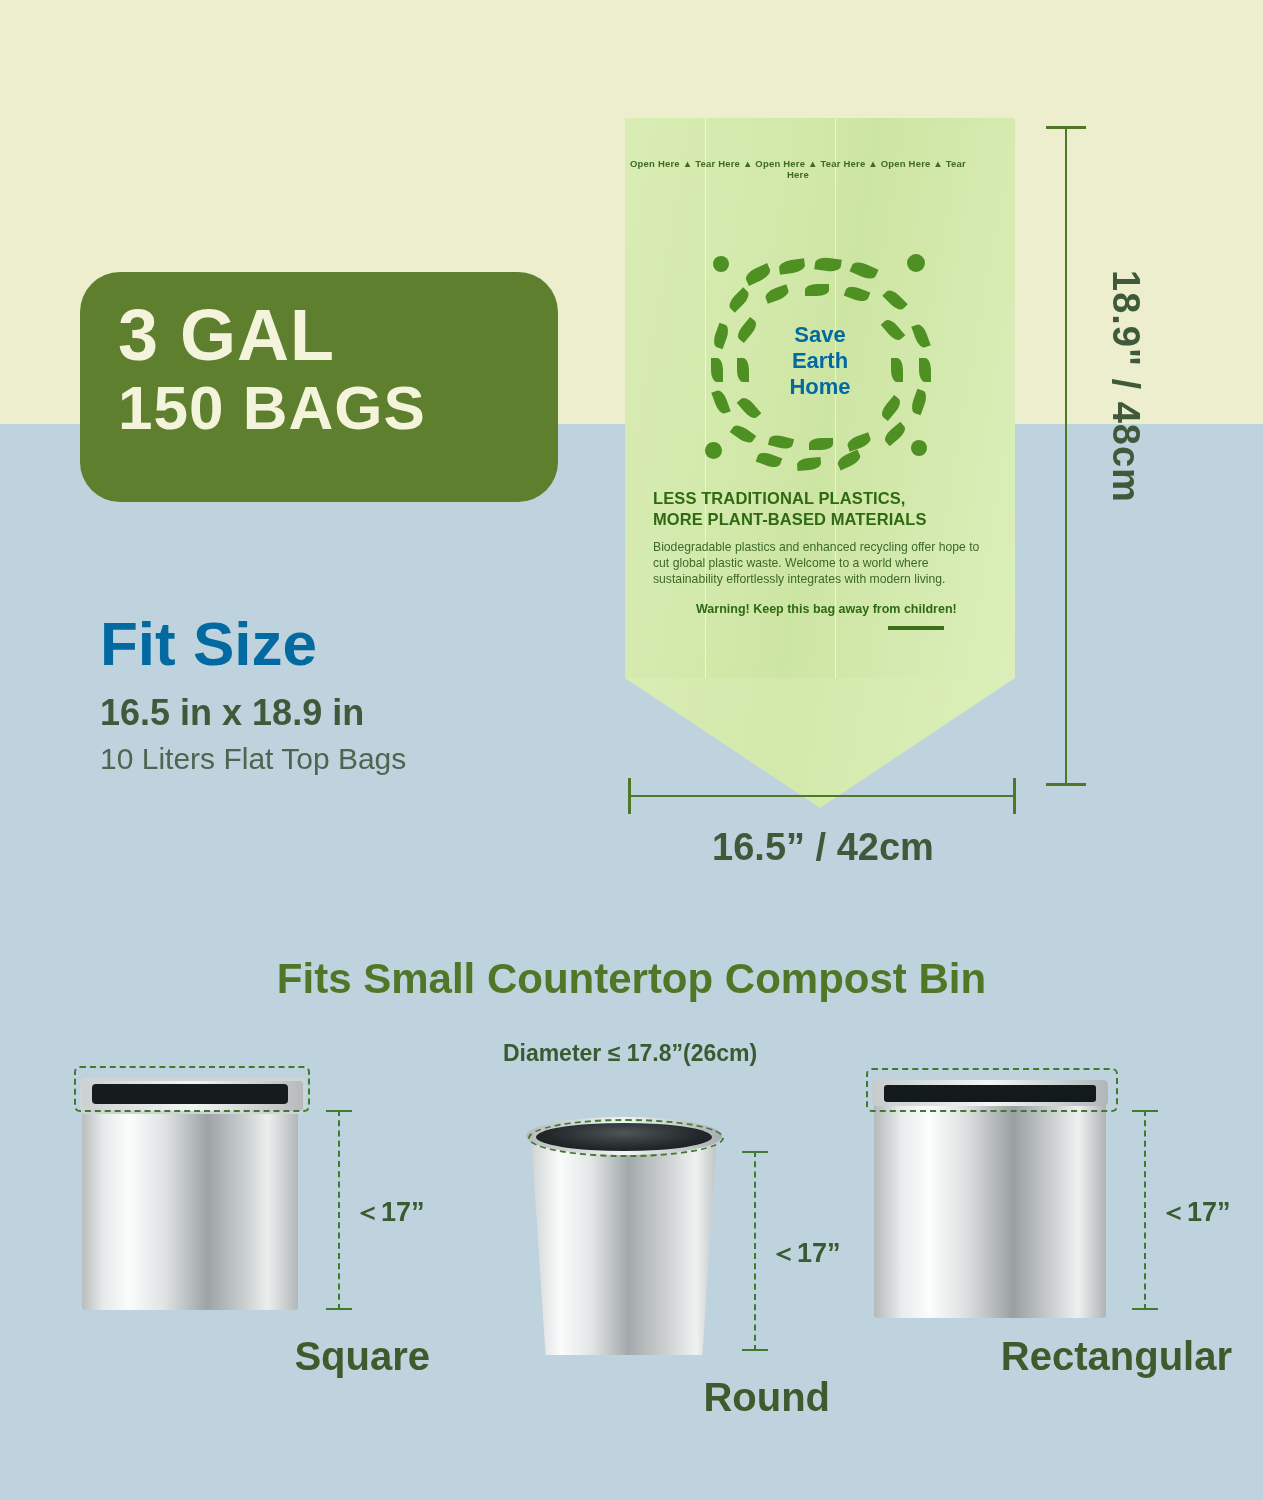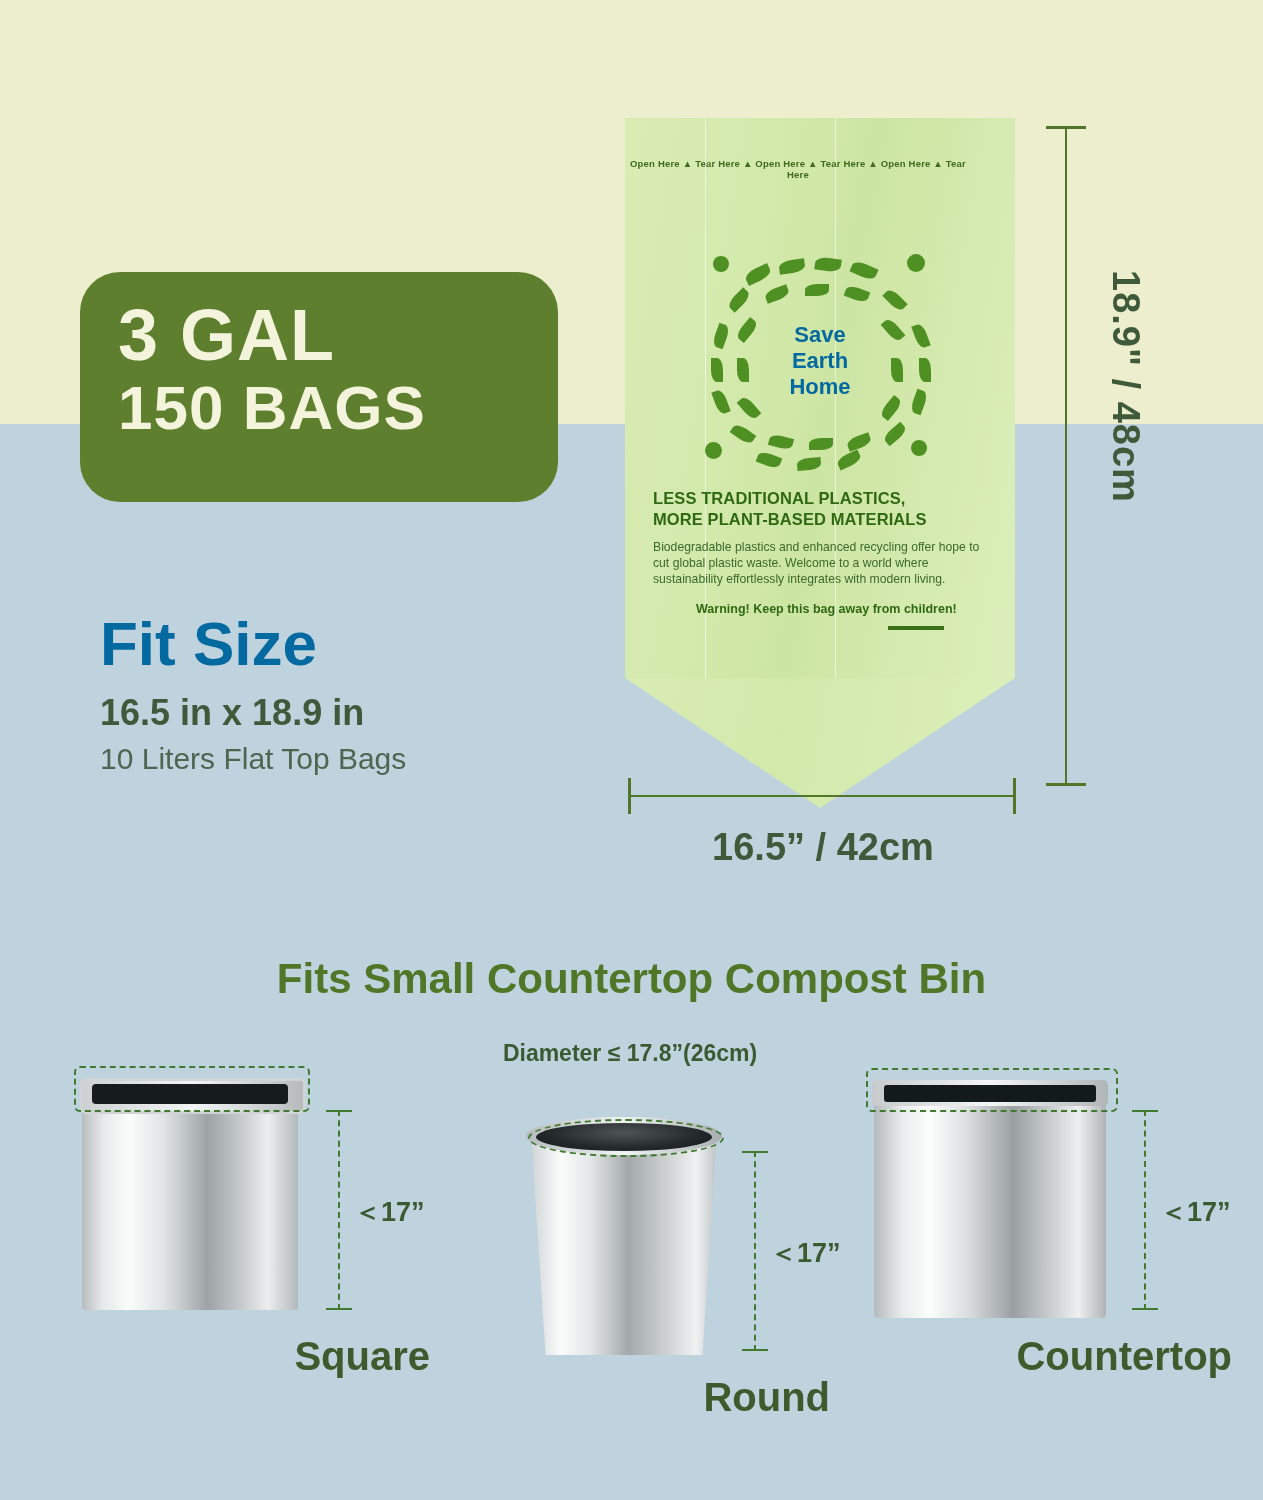--- a/index.html
+++ b/index.html
@@ -553,16 +553,16 @@
       <div class="rect-rim"></div>
       <div class="rect-inner"></div>
       <div class="dash-top" style="left:34px; top:28px; width:248px; height:40px; border-radius:6px;"></div>
       <div class="h-marker" style="left:300px;">
         <div class="h-cap" style="top:0;"></div>
         <div class="h-line"></div>
         <div class="h-cap" style="top:198px;"></div>
         <div class="h-label">＜17”</div>
       </div>
     </div>
-    <div class="bin-name">Countertop</div>
+    <div class="bin-name">Rectangular</div>
   </div>
 
 </div>
 
 </body></html>

